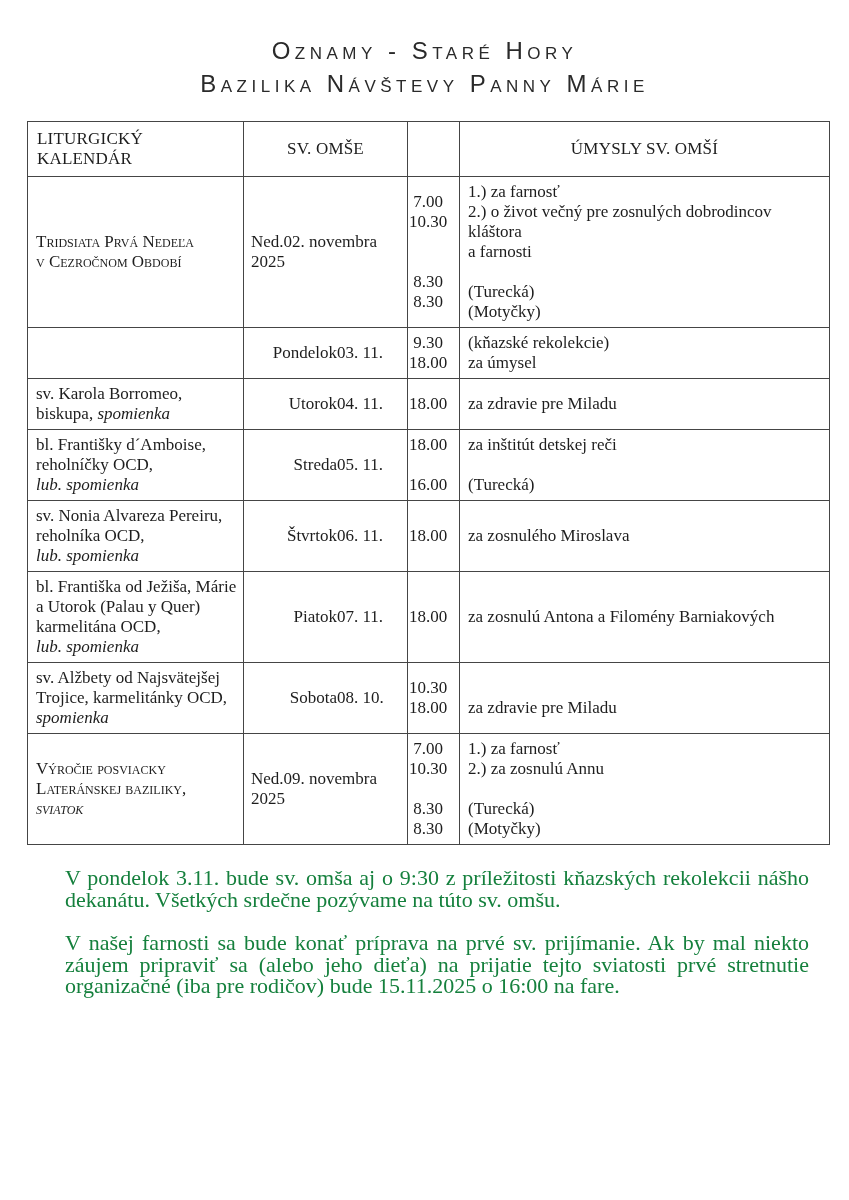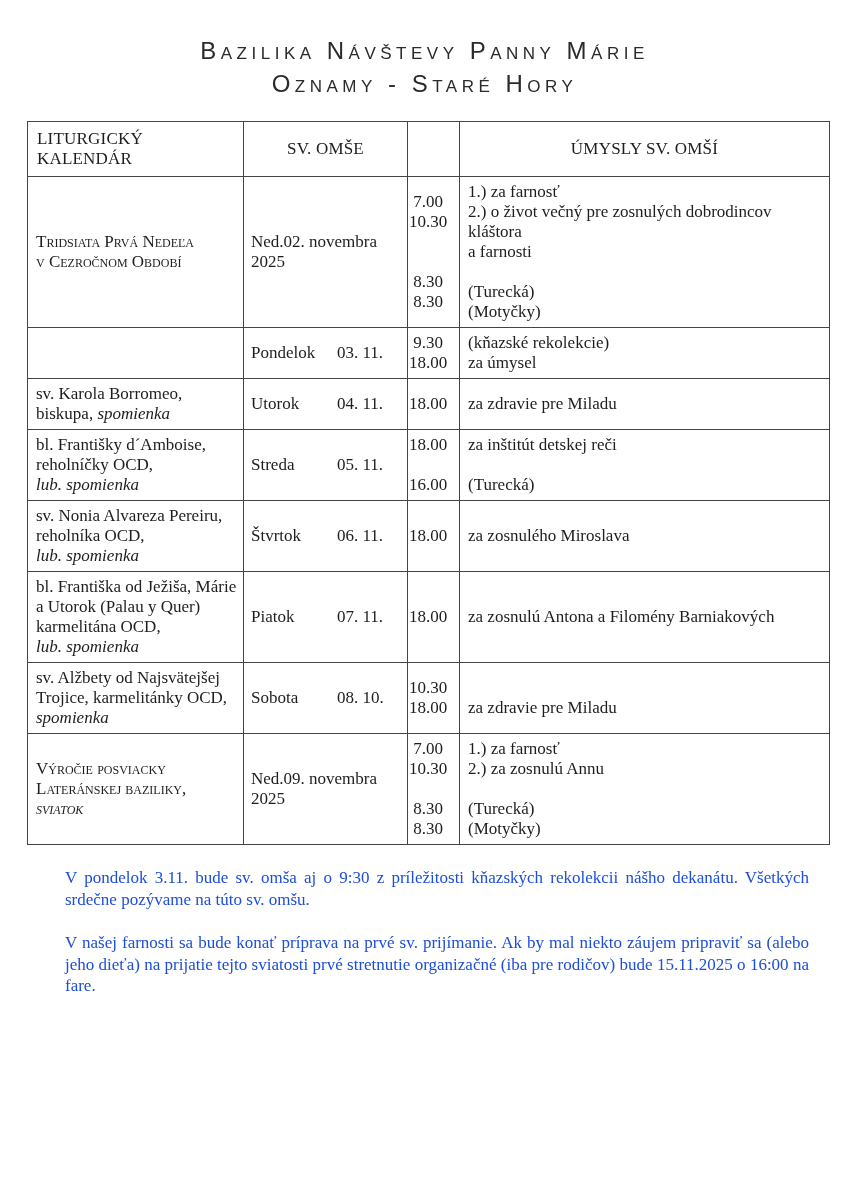--- a/index.html
+++ b/index.html
@@ -53,43 +53,43 @@
     font-size: 17px;
     letter-spacing: 0.2px;
   }
   th.h-cal { text-align: left; padding-left: 9px; }
   th.h-mass, th.h-int { text-align: center; }
   td { padding-top: 5px; padding-bottom: 5px; line-height: 20px; }
   td.c-cal { padding-left: 8px; padding-right: 4px; }
   td.c-cal.sc { font-variant: small-caps; }
   .it { font-style: italic; margin-top: 12px; }
   td.c-day { padding-left: 7px; padding-right: 2px; }
-  .day-name { display: inline-block; width: 86px; }
+  .day-name { display: inline-block; width: 86px; text-align: right; }
   .day-full { display: inline-block; }
   td.c-time { text-align: right; padding-right: 16px; }
   td.c-int { padding-left: 8px; padding-right: 4px; font-family: Liberation Serif, serif; }
   .line { min-height: 20px; }
   
   .notes {
     margin: 22px 40px 0 65px;
     text-align: justify;
-    font-size: 17px;
+    font-size: 22px;
     line-height: 21.5px;
-    color: #1d4ed8;
+    color: #15803d;
   }
   .notes p { margin: 0 0 22px 0; }
 </style>
 </head>
 <body>
 
 <div class="page">
 
   <div class="title-block">
+    <div class="title-line">Oznamy - Staré Hory</div>
     <div class="title-line">Bazilika Návštevy Panny Márie</div>
-    <div class="title-line">Oznamy - Staré Hory</div>
   </div>
 
   <table class="schedule">
     <colgroup>
       <col style="width:216px">
       <col style="width:164px">
       <col style="width:52px">
       <col style="width:370px">
     </colgroup>
     <thead>

